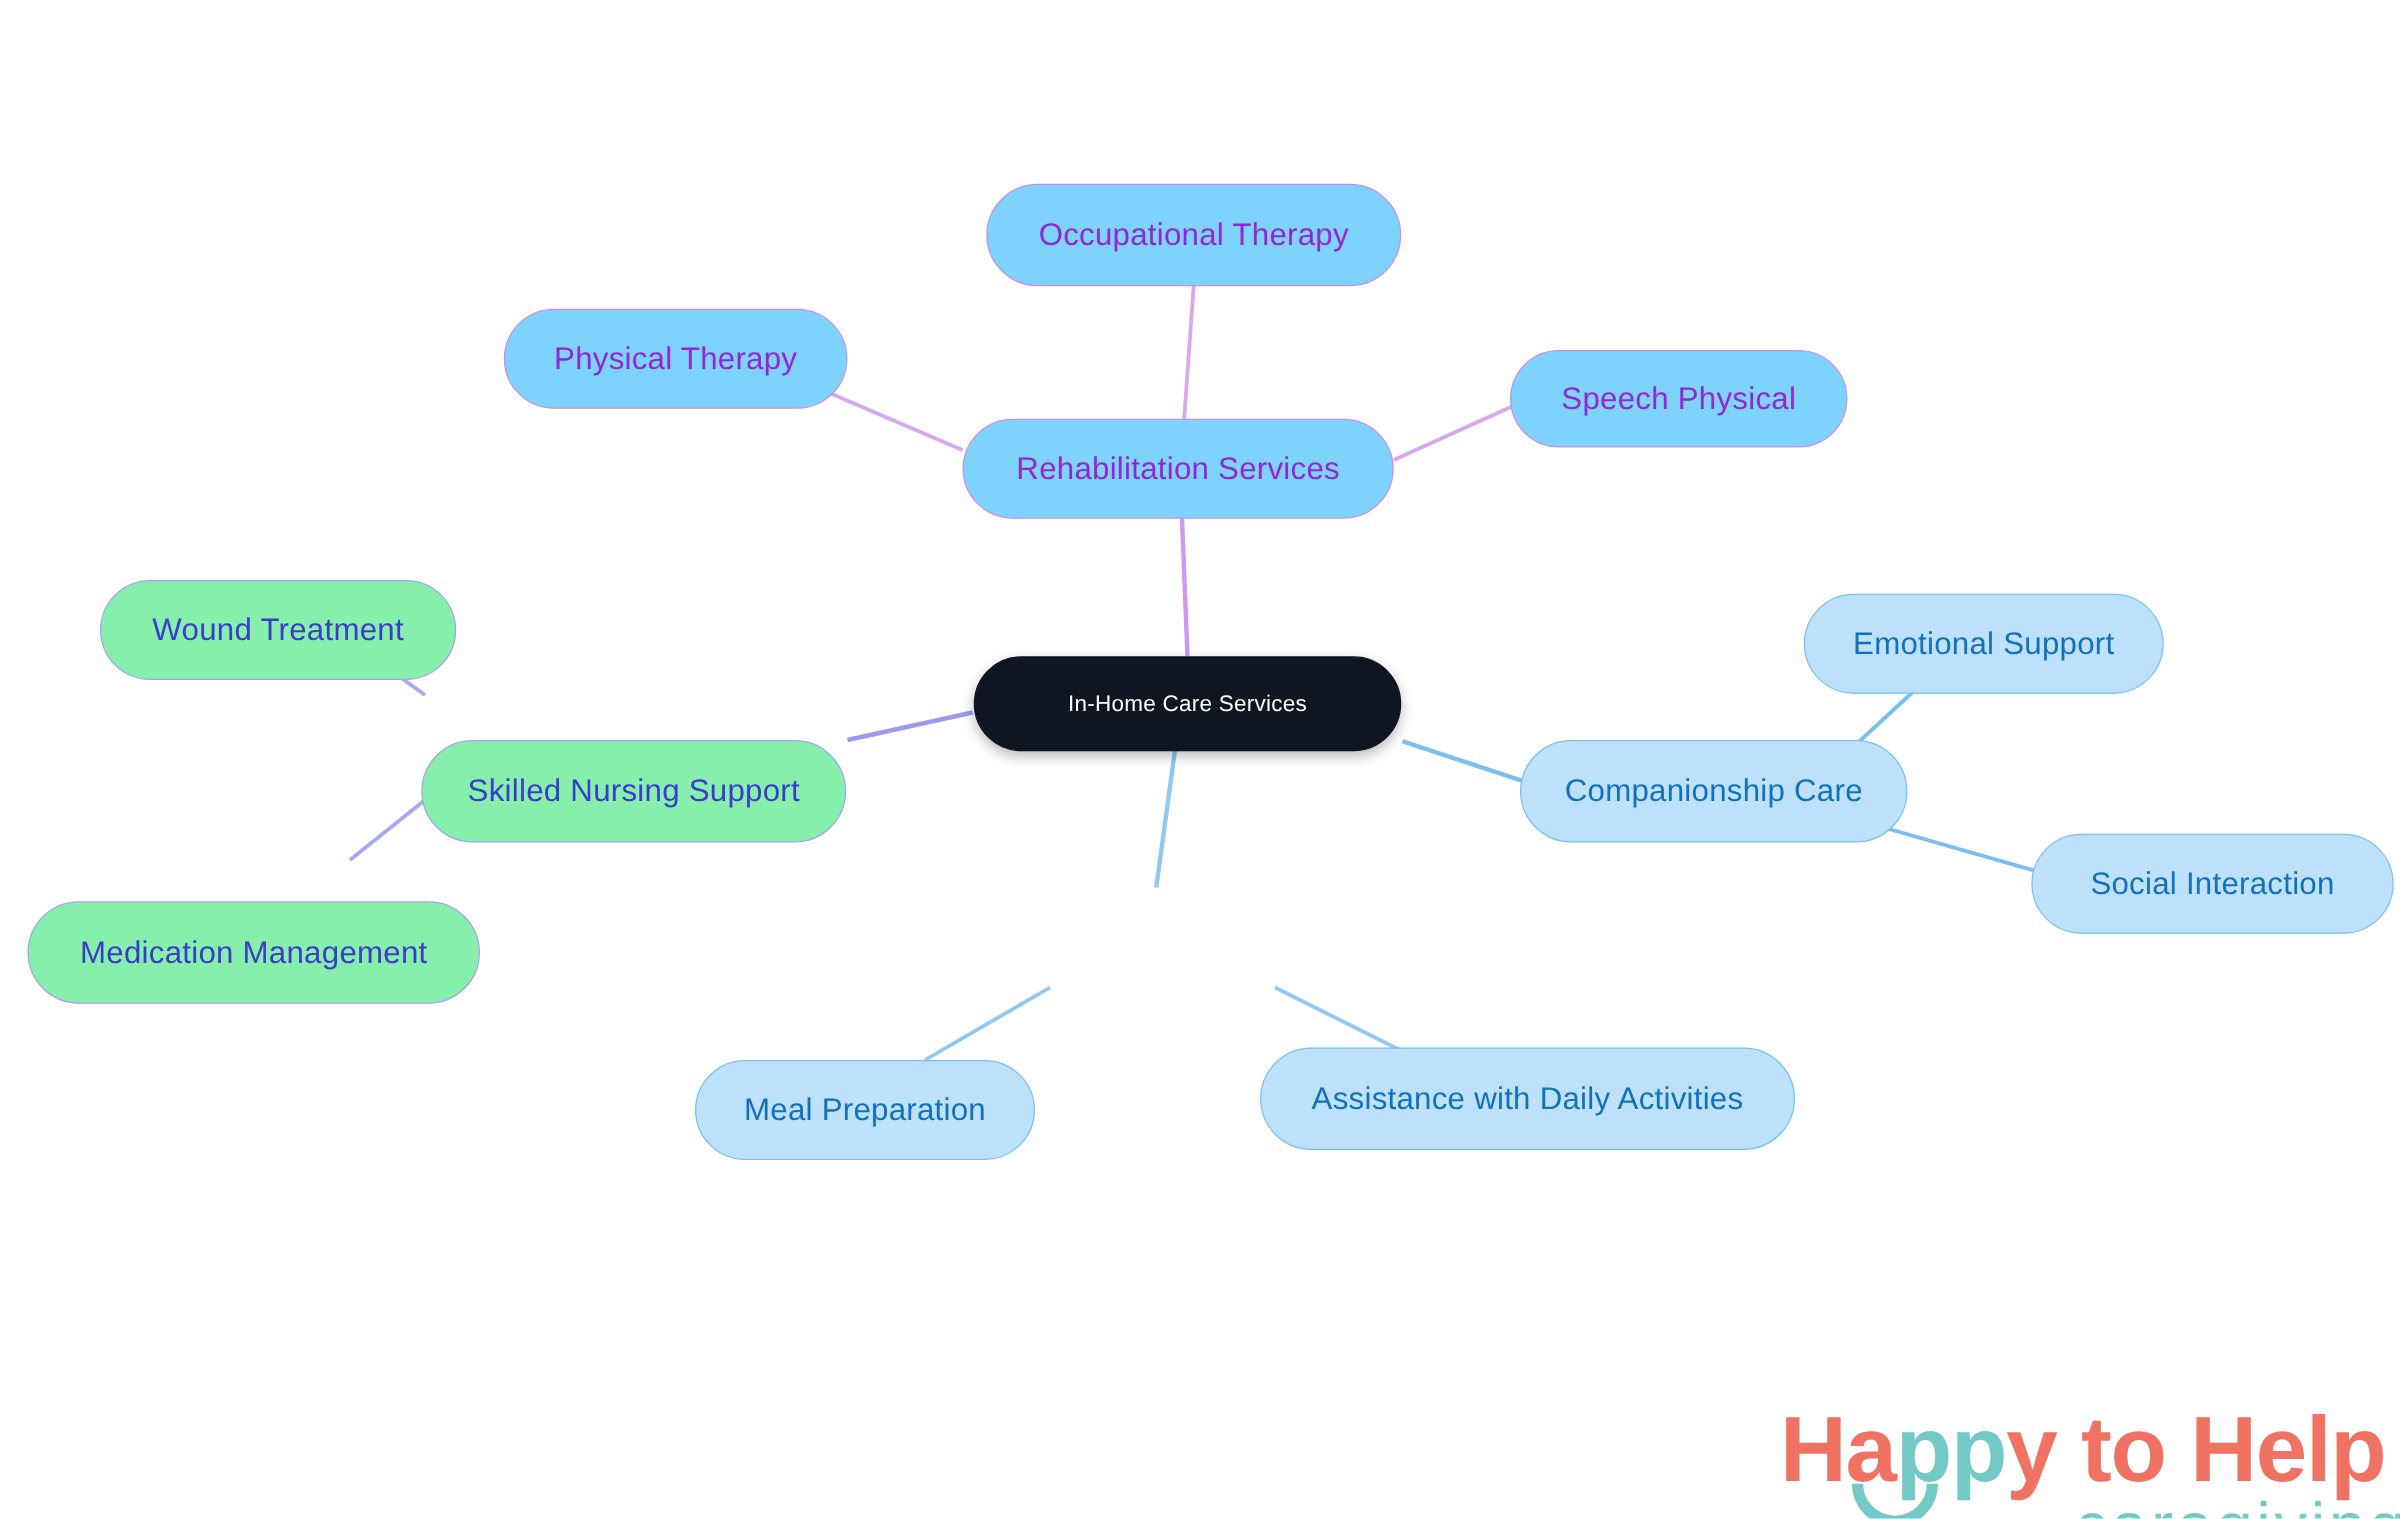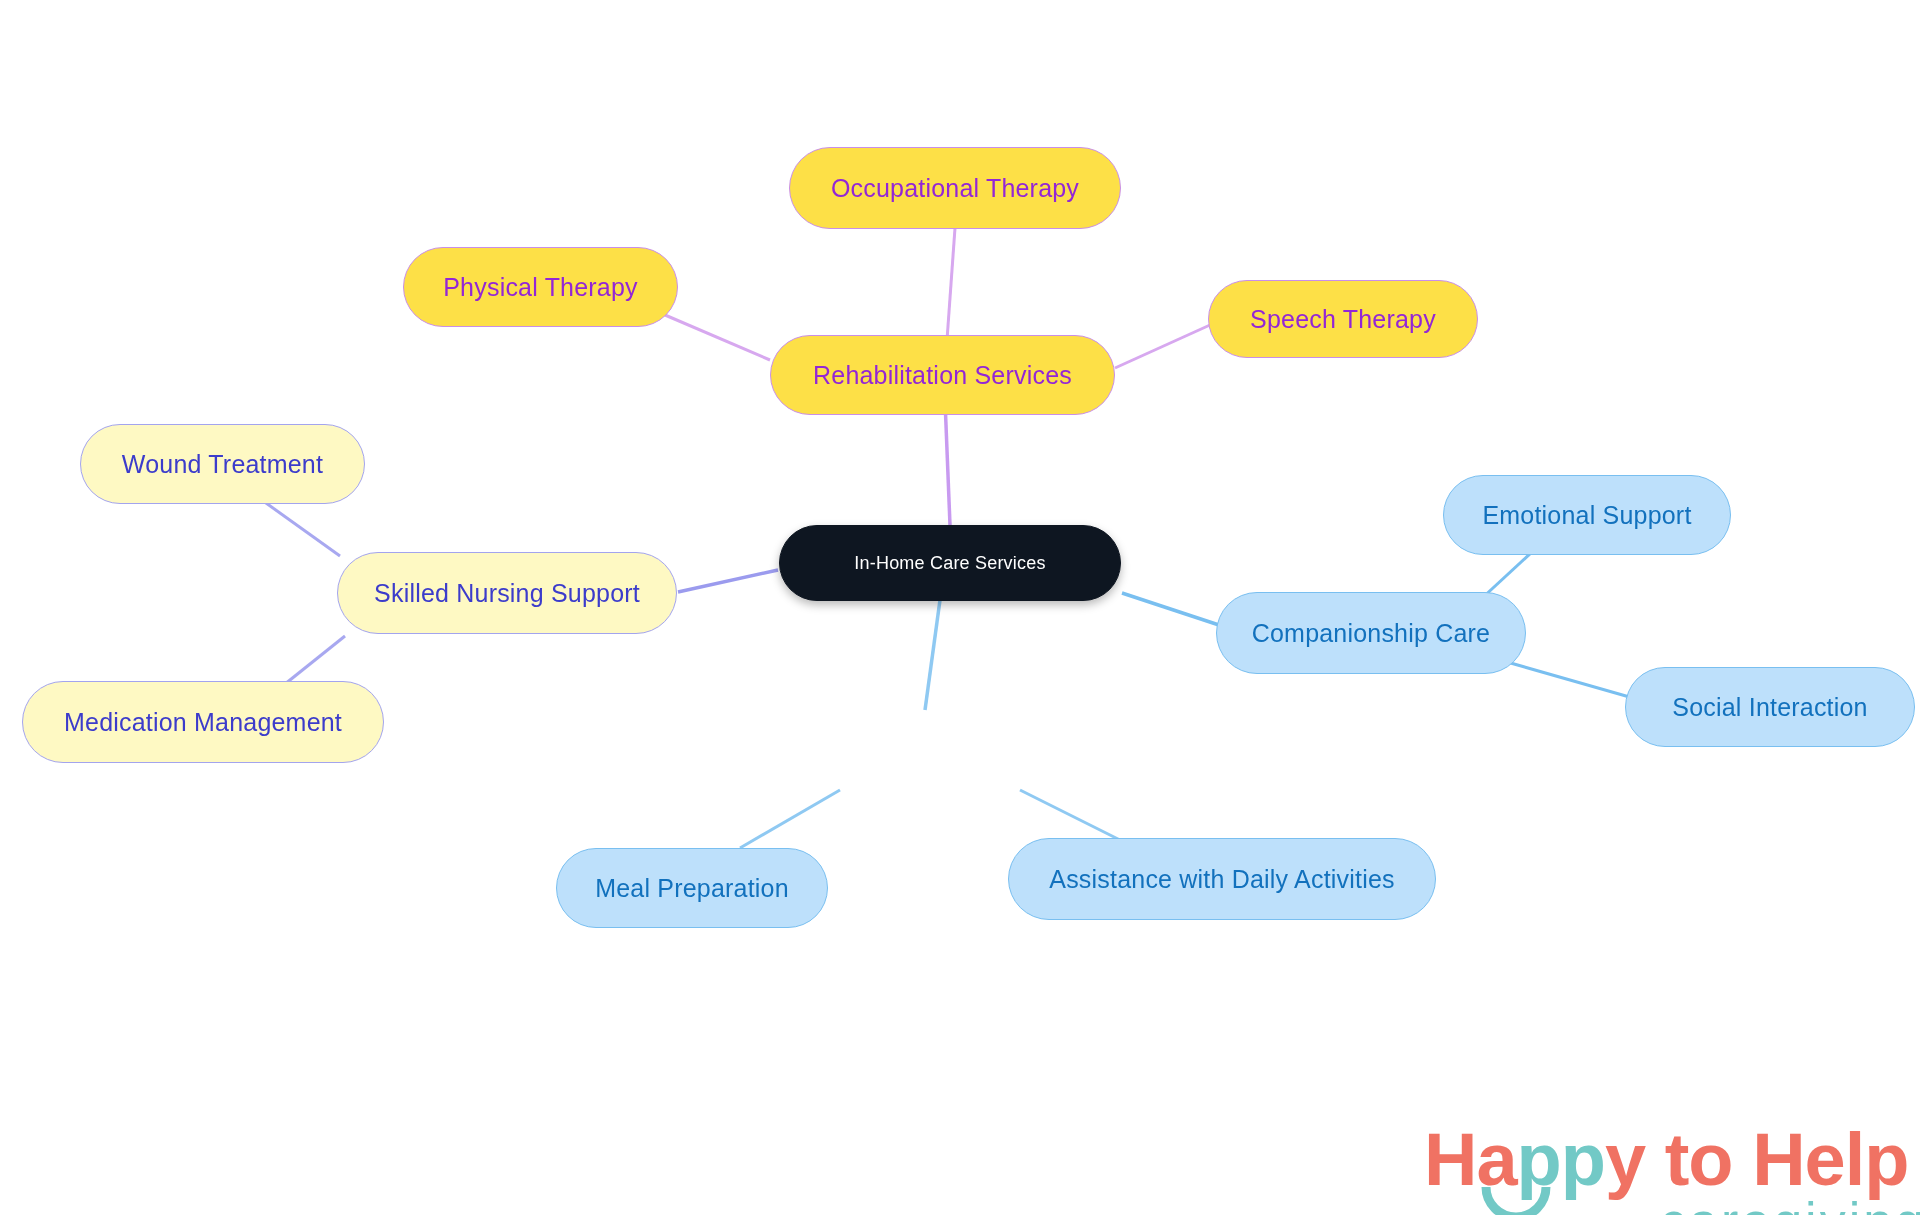--- a/index.html
+++ b/index.html
@@ -36,30 +36,31 @@
   }
   .node-root {
     background: #0e1621;
     color: #ffffff;
     border: 1px solid #0e1621;
     font-size: 18px;
     box-shadow: 0 4px 10px rgba(0,0,0,0.28);
     z-index: 5;
   }
   .node-purple {
-    background: #fde047;
+    background: #7dd3fc;
     border: 1.6px solid #c98fe8;
     color: #9326d6;
     font-size: 25px;
   }
   .node-periwinkle {
-    background: #fef9c3;
+    background: #86efac;
     border: 1.6px solid #a3a4ee;
     color: #3c3ccb;
     font-size: 25px;
+    margin-top: 40px;
   }
   .node-blue {
     background: #bde0fb;
     border: 1.6px solid #79bff0;
     color: #1271bd;
     font-size: 25px;
   }
   .logo {
     position: absolute;
     user-select: none;
@@ -138,21 +139,21 @@
 
   <div class="node node-purple" style="left:403px; top:247px; width:275px; height:80px;">
     <span>Physical Therapy</span>
   </div>
 
   <div class="node node-purple" style="left:770px; top:335px; width:345px; height:80px;">
     <span>Rehabilitation Services</span>
   </div>
 
   <div class="node node-purple" style="left:1208px; top:280px; width:270px; height:78px;">
-    <span>Speech Therapy</span>
+    <span>Speech Physical</span>
   </div>
 
   <div class="node node-periwinkle" style="left:80px; top:424px; width:285px; height:80px;">
     <span>Wound Treatment</span>
   </div>
 
   <div class="node node-periwinkle" style="left:337px; top:552px; width:340px; height:82px;">
     <span>Skilled Nursing Support</span>
   </div>
 

